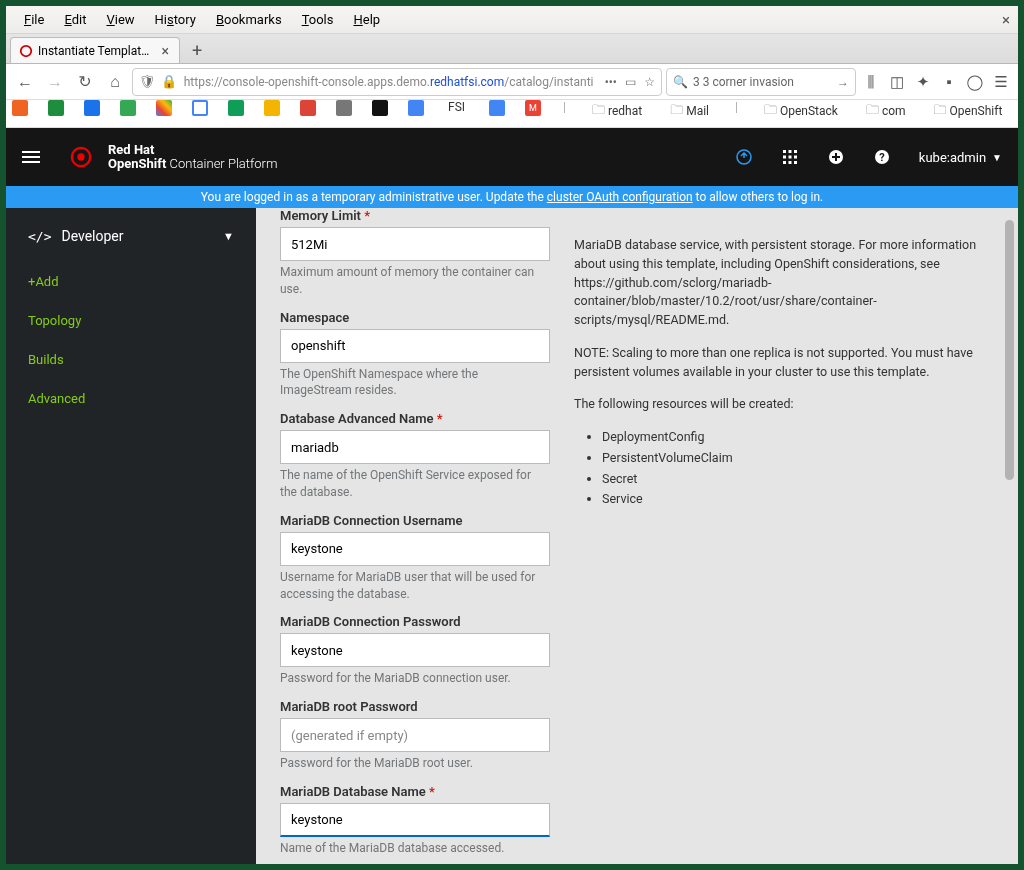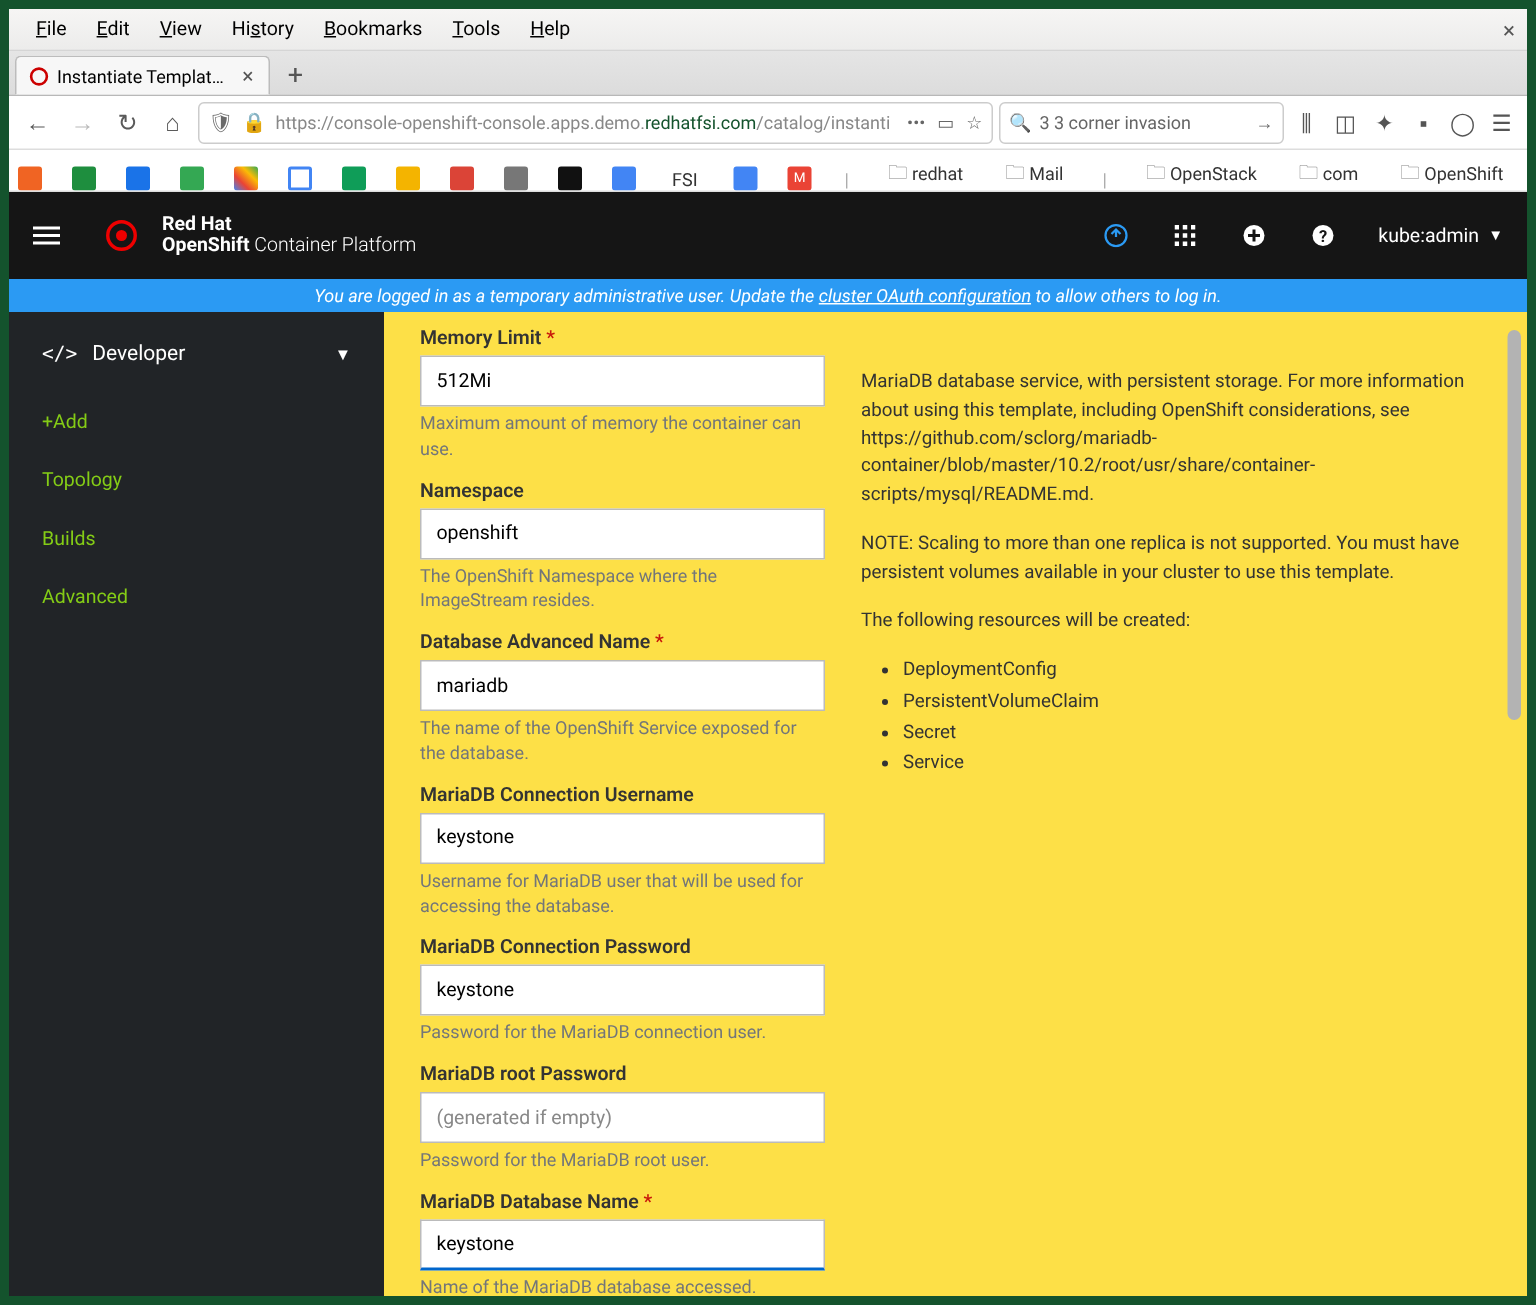--- a/index.html
+++ b/index.html
@@ -22,28 +22,28 @@
 .tab .tclose { font-size: 14px; cursor: pointer; color: #555; padding: 0 2px; }
 .newtab { width: 26px; height: 26px; display: flex; align-items: center; justify-content: center; font-size: 18px; color: #555; cursor: pointer; margin-left: 4px; }
 
 
 .urlbar { height: 36px; background: #fff; display: flex; align-items: center; padding: 0 6px; gap: 4px; border-bottom: 1px solid #ddd; }
 .nav-btn { width: 26px; height: 26px; display: flex; align-items: center; justify-content: center; cursor: pointer; color: #5a5a5a; border-radius: 4px; font-size: 16px; }
 .nav-btn.disabled { color: #bbb; }
 .urlfield { flex: 1; height: 28px; border: 1px solid #ccc; border-radius: 4px; display: flex; align-items: center; padding: 0 6px; font-size: 12px; gap: 6px; background: #fff; }
 .urlfield .shield, .urlfield .lock { color: #6a6a6a; font-size: 13px; }
 .urlfield .urltext { flex: 1; color: #888; white-space: nowrap; overflow: hidden; }
-.urlfield .urltext .dom { color: #14532d; }
+.urlfield .urltext .dom { color: #1d4ed8; }
 .urlfield .right-icons { display: flex; gap: 8px; align-items: center; color: #666; }
 .searchbox { width: 190px; height: 28px; border: 1px solid #ccc; border-radius: 4px; display: flex; align-items: center; padding: 0 6px; font-size: 12px; gap: 5px; color: #666; }
 .searchbox .sarrow { margin-left: auto; }
 .ricon { width: 22px; height: 22px; display: flex; align-items: center; justify-content: center; cursor: pointer; color: #555; font-size: 15px; }
 
 
-.bookbar { height: 28px; display: flex; align-items: flex-end; padding: 0 6px; gap: 20px; font-size: 12px; border-bottom: 1px solid #ddd; overflow: hidden; }
+.bookbar { height: 28px; display: flex; align-items: flex-start; padding: 0 6px; gap: 20px; font-size: 12px; border-bottom: 1px solid #ddd; overflow: hidden; }
 .bk-sq { width: 16px; height: 16px; border-radius: 2px; display: inline-block; flex-shrink: 0; }
 .bookfolder { display: flex; align-items: center; gap: 3px; padding: 0 4px; cursor: pointer; color: #333; flex-shrink: 0; }
 .bookfolder .ficon { color: #888; font-size: 13px; }
 .booksep { color: #aaa; padding: 0 2px; }
 
 
 .masthead { height: 58px; background: #151515; display: flex; align-items: center; padding: 0 16px; color: #fff; }
 .hamburger { width: 28px; cursor: pointer; }
 .hamburger div { width: 18px; height: 2px; background: #fff; margin: 3px 0; }
 .brand { display: flex; align-items: center; margin-left: 20px; gap: 16px; }
@@ -51,34 +51,34 @@
 .brand-text { font-size: 13px; line-height: 1.1; }
 .brand-text .rh { font-weight: 700; }
 .brand-text .ocp .os { font-weight: 700; }
 .brand-text .ocp .cp { font-weight: 300; }
 .mast-right { margin-left: auto; display: flex; align-items: center; gap: 28px; }
 .micon { width: 18px; height: 18px; cursor: pointer; color: #fff; display: flex; align-items: center; justify-content: center; }
 .micon.import { color: #2b9af3; }
 .userbtn { display: flex; align-items: center; gap: 6px; font-size: 13px; cursor: pointer; }
 
 
-.alert { background: #2b9af3; color: #fff; font-size: 12px; padding: 4px 12px; text-align: center; font-style: italic; }
+.alert { background: #2b9af3; color: #fff; font-size: 12px; padding: 4px 12px; text-align: center; }
 .alert a { color: #fff; text-decoration: underline; }
 
 
 .appbody { flex: 1; display: flex; overflow: hidden; }
 .sidebar { width: 250px; background: #212427; color: #fff; padding: 12px 0; }
 .persp { display: flex; align-items: center; padding: 8px 22px; margin-bottom: 10px; cursor: pointer; }
 .persp .code-ic { font-family: monospace; font-size: 13px; margin-right: 10px; }
 .persp .plabel { font-size: 14px; flex: 1; }
 .persp .caret { font-size: 11px; }
 .sitem { padding: 12px 22px; font-size: 13px; color: #84cc16; cursor: pointer; }
 
 
-.main { flex: 1; background: #fde047; overflow-y: auto; padding: 10px 0 20px 0; position: relative; }
+.main { flex: 1; background: #e5e5e5; overflow-y: auto; padding: 0 0 20px 0; position: relative; }
 .content-wrap { display: flex; padding: 0 24px; gap: 24px; }
 .form-col { width: 270px; flex-shrink: 0; }
 .info-col { flex: 1; font-size: 12.5px; color: #333; line-height: 1.5; padding-top: 28px; }
 .form-group { margin-bottom: 6px; }
 .form-label { font-size: 13px; font-weight: 600; color: #333; margin-bottom: 4px; display: block; }
 .req { color: #c9190b; }
 .form-input { width: 100%; height: 34px; border: 1px solid #bbb; padding: 0 10px; font-size: 13px; }
 .form-input.focused { border-bottom: 2px solid #06c; }
 .form-input::placeholder { color: #888; }
 .form-help { font-size: 12px; color: #737679; margin-top: 3px; margin-bottom: 12px; line-height: 1.4; }

